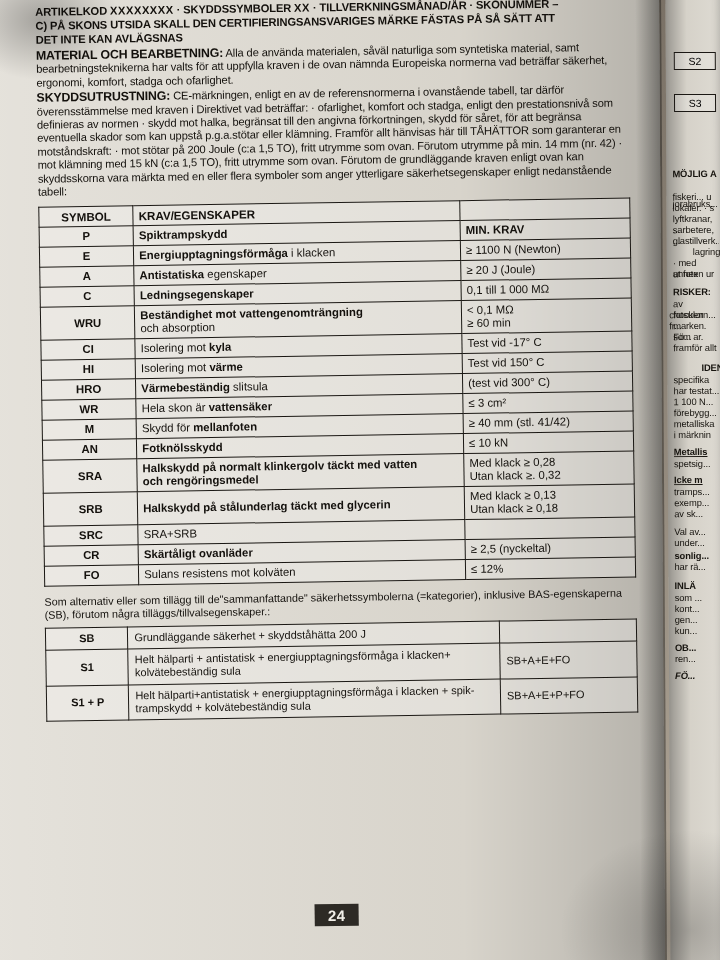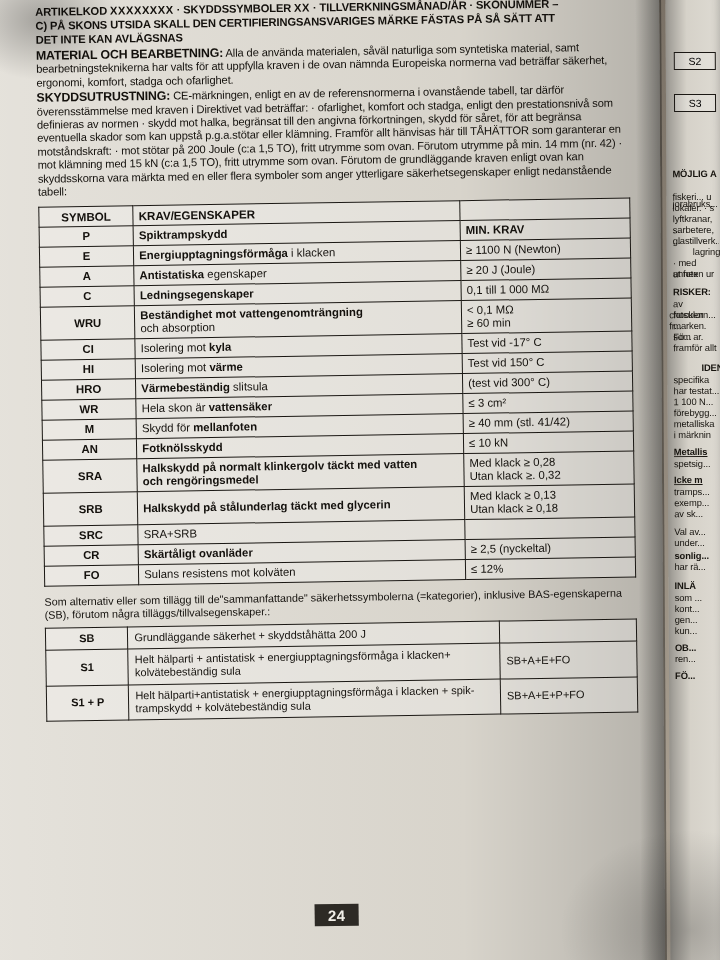--- a/index.html
+++ b/index.html
@@ -257,21 +257,21 @@
     <div class="rp b" style="left:6px; top:560px;">sonlig...</div>
     <div class="rp" style="left:6px; top:571px;">har rä...</div>
 
     <div class="rp b" style="left:6px; top:590px;">INLÄ</div>
     <div class="rp" style="left:6px; top:602px;">som ...</div>
     <div class="rp" style="left:6px; top:613px;">kont...</div>
     <div class="rp" style="left:6px; top:624px;">gen...</div>
     <div class="rp" style="left:6px; top:635px;">kun...</div>
     <div class="rp b" style="left:6px; top:652px;">OB...</div>
     <div class="rp" style="left:6px; top:663px;">ren...</div>
-    <div class="rp b" style="left:6px; top:680px;">FÖ...</div>
+    <div class="rp b" style="left:6px; top:680px;font-style:italic;">FÖ...</div>
   </div>
 
   <div class="page-left">
     <div class="page-left-inner"></div>
     <div class="gutter"></div>
 
     <div class="content">
 
       <div class="block1">
         <div class="para tight">

